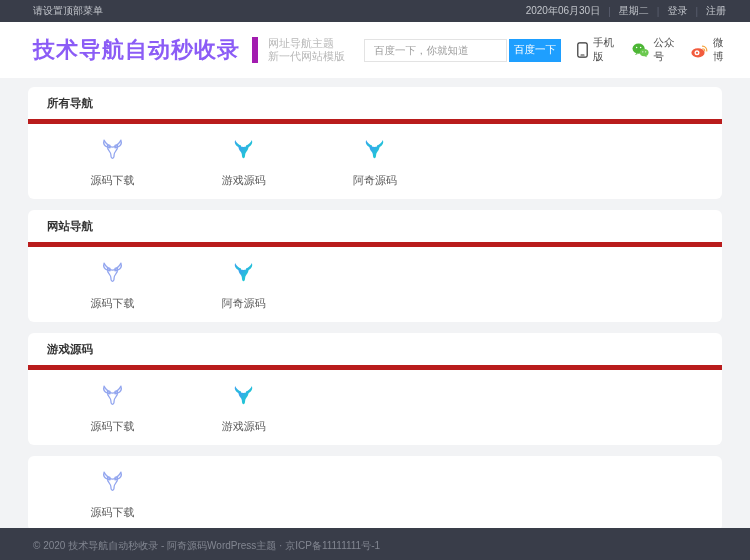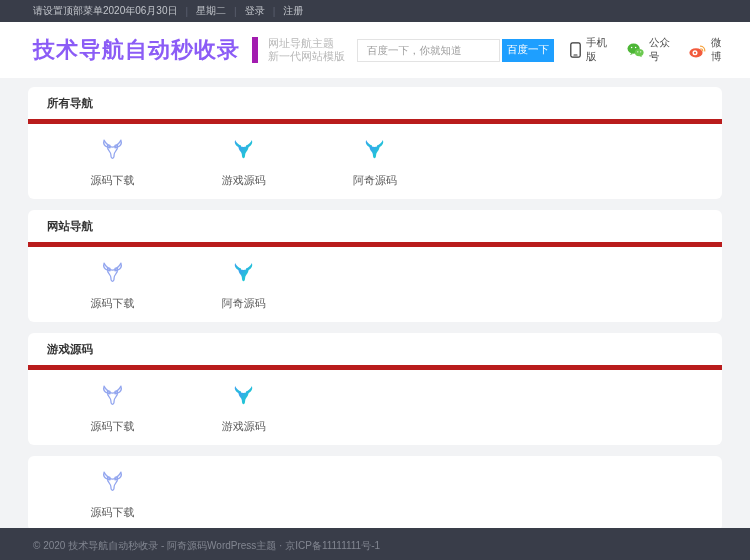--- a/index.html
+++ b/index.html
@@ -5,39 +5,39 @@
   * { box-sizing: border-box; margin: 0; padding: 0; }
   html,body { width: 750px; height: 560px; }
   body {
     font-family: "Liberation Sans", "DejaVu Sans", sans-serif;
     background: #f2f3f5;
     overflow: hidden;
   }
   
   .topbar {
     height: 22px; background: var(--bar-bg, #393d49);
-    display: flex; align-items: center; 
+    display: flex; align-items: center; justify-content: space-between;
     padding: 0 24px 0 33px;
     font-size: 10px; color: #c3c6cc;
   }
   .topbar-right { display: flex; align-items: center; }
   .topbar-right .sep { color: #5b6070; margin: 0 8px; }
   .topbar-right a { color: #c3c6cc; text-decoration: none; cursor: pointer; }
   
   .header {
     height: 56px; background: #fff;
     display: flex; align-items: center;
     padding: 0 24px 0 33px;
   }
   .site-title { font-size: 22px; font-weight: bold; color: #8b5cf6; letter-spacing: 1px; white-space: nowrap; }
   .tagline {
     margin-left: 12px; padding-left: 10px; border-left: 6px solid #a21caf;
     font-size: 11px; color: #b7b7b7; line-height: 13px; white-space: nowrap;
   }
-  .search { margin-left: 12px; display: flex; align-items: flex-start; }
+  .search { margin-left: 19px; display: flex; align-items: flex-start; }
   .search input {
     width: 143px; height: 23px; border: 1px solid #e3e3e3; background: #fff;
     font-size: 10.5px; padding: 0 9px; color: #666; outline: none;
     font-family: inherit;
   }
   .search input::placeholder { color: #9d9d9d; }
   .search button {
     width: 52px; height: 23px; margin-left: 2px;
     background: var(--accent, #1e9fff); color: #fff; border: none;
     font-size: 10.5px; cursor: pointer; font-family: Liberation Serif, serif;

